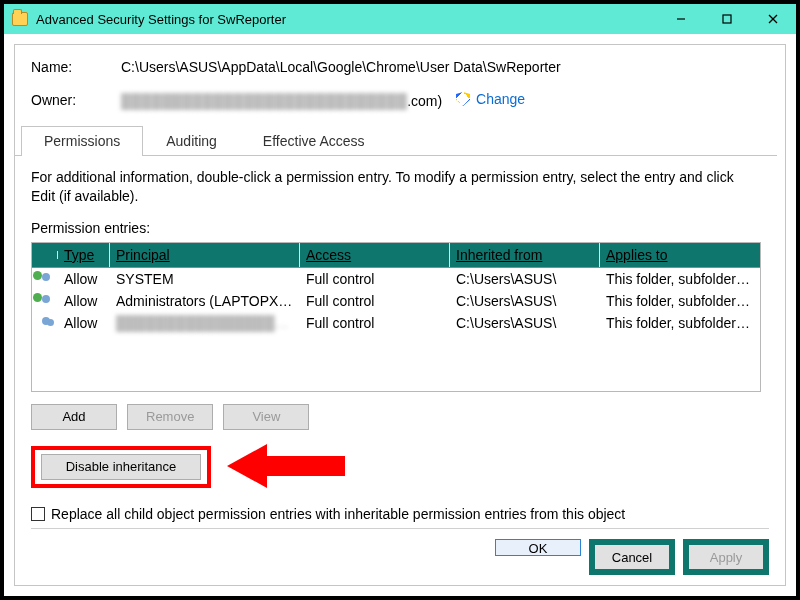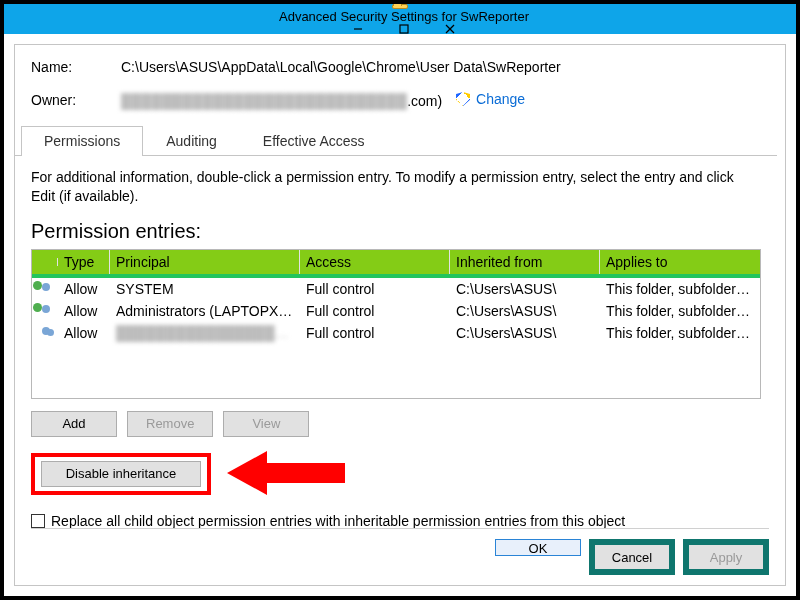--- a/index.html
+++ b/index.html
@@ -10,27 +10,26 @@
     background: #fff;
     color: #000;
     width: 800px;
     height: 600px;
     border: 4px solid #000;
     position: relative;
     overflow: hidden;
   }
   .titlebar {
     height: 30px;
-    background: #0ea5e9;
+    background: #5eead4;
     display: flex;
     align-items: center;
     padding: 0 0 0 8px;
     color: #000;
     font-size: 13px;
-    flex-direction: column;
   }
   .titlebar .folder-icon {
     width: 16px; height: 14px;
     background: #ffd255;
     border: 1px solid #b58a20;
     border-radius: 2px;
     margin-right: 8px;
     position: relative;
   }
   .titlebar .folder-icon::before{
@@ -85,35 +84,36 @@
   }
   .tab{
     padding:6px 22px 7px; font-size:14px; color:#333;
     border:1px solid transparent; border-bottom:none;
     cursor:pointer; position:relative; top:1px;text-align:right;
   }
   .tab.active{
     background:#fff;border-color:#c5c5c5;
   }
   .hint{ font-size:14px; line-height:1.35; margin-bottom:14px;}
-  .subhdr{ font-size:20px; margin-bottom:6px;}
+  .subhdr{ font-size:14px; margin-bottom:6px;}
   .grid{
     border:1px solid #b8b8b8;
     height:150px;
     overflow:hidden;
     font-size:14px;
   }
   .grid-head, .grid-row{
     display:grid;
     grid-template-columns: 26px 52px 190px 150px 150px 1fr;
     align-items:center;
   }
   .grid-head{
-    background:#84cc16;
-    border-bottom:4px solid #22c55e;
+    background:#0f766e;
+    border-bottom:1px solid #22c55e;
+    text-decoration:underline;
   }
   .grid-head .cell{
     padding:4px 6px; border-right:1px solid #e2e2e2; font-weight:400;
     white-space:nowrap; overflow:hidden; text-overflow:ellipsis;
   }
   .grid-head .cell:last-child{border-right:none;}
   .grid-row .cell{
     padding:3px 6px;
     white-space:nowrap; overflow:hidden; text-overflow:ellipsis;
   }

